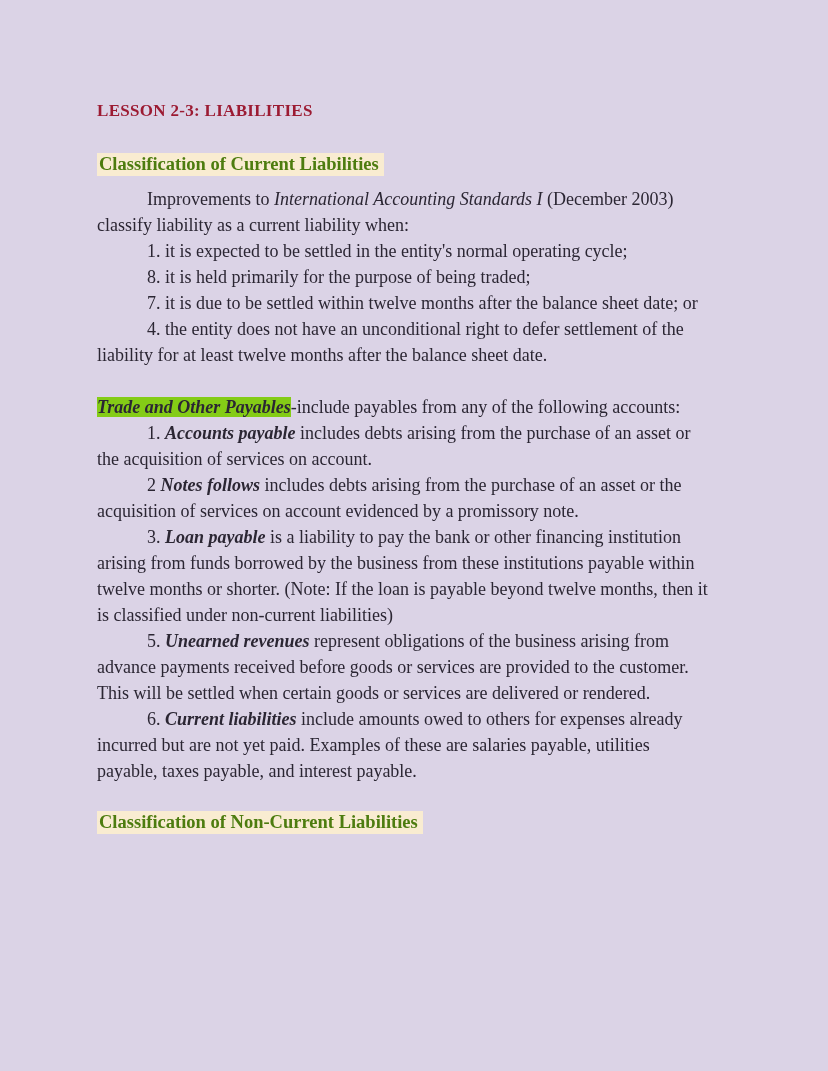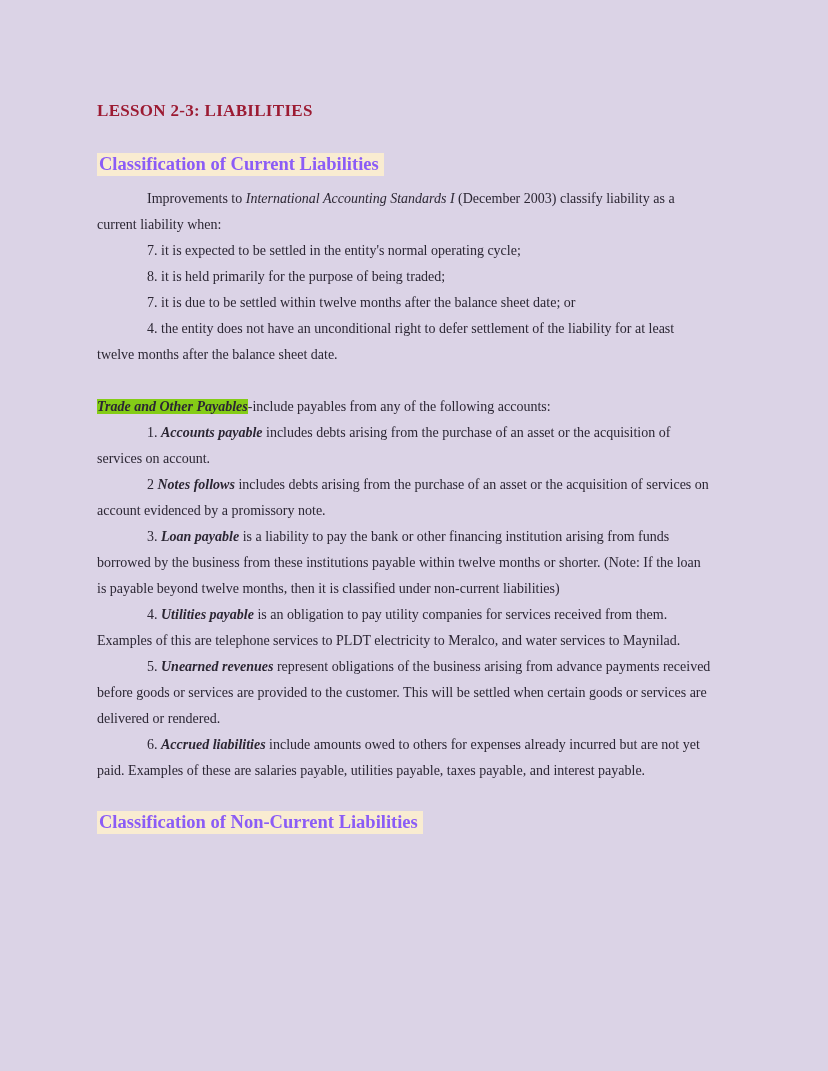--- a/index.html
+++ b/index.html
@@ -21,54 +21,53 @@
     font-size: 17px;
     font-weight: bold;
     color: #9c1b33;
     letter-spacing: 0.3px;
     margin-bottom: 31px;
     line-height: 20px;
   }
   .doc-heading {
     font-size: 18.5px;
     font-weight: bold;
-    color: #8b5cf6;
+    color: #4d7c0f;
     margin: 0 0 9px 0;
     line-height: 25px;
   }
   .doc-heading > span { padding: 1px 5px 2px 2px; }
   .hl-cream { background: #f9ecd1; }
   .hl-white { background: #84cc16; }
   .doc-para {
-    font-size: 14px;
+    font-size: 18px;
     line-height: 26px;
     margin: 0;
     text-align: left;
   }
   .doc-para.indent { text-indent: 50px; }
   .it { font-style: italic; }
   .bd { font-weight: bold; }
   .gap { height: 26px; }
 </style>
 </head>
 <body>
 
 <div class="page">
   <h1 class="doc-title">LESSON 2-3: LIABILITIES</h1>
   <div id="doc-body">
       <h2 class="doc-heading"><span class="hl-cream">Classification of Current Liabilities</span></h2>
       <p class="doc-para indent"><span>Improvements to </span><span class="it">International Accounting Standards I</span><span> (December 2003) classify liability as a current liability when:</span></p>
-      <p class="doc-para indent"><span>7. it is expected to be settled in the entity's normal operating cycle;</span></p>
+      <p class="doc-para indent"><span>1. it is expected to be settled in the entity's normal operating cycle;</span></p>
       <p class="doc-para indent"><span>8. it is held primarily for the purpose of being traded;</span></p>
       <p class="doc-para indent"><span>7. it is due to be settled within twelve months after the balance sheet date; or</span></p>
       <p class="doc-para indent"><span>4. the entity does not have an unconditional right to defer settlement of the liability for at least twelve months after the balance sheet date.</span></p>
       <div class="gap"></div>
       <p class="doc-para"><span class="it bd hl-white">Trade and Other Payables</span><span>-include payables from any of the following accounts:</span></p>
       <p class="doc-para indent"><span>1. </span><span class="it bd">Accounts payable</span><span> includes debts arising from the purchase of an asset or the acquisition of services on account.</span></p>
       <p class="doc-para indent"><span>2 </span><span class="it bd">Notes follows</span><span> includes debts arising from the purchase of an asset or the acquisition of services on account evidenced by a promissory note.</span></p>
       <p class="doc-para indent"><span>3. </span><span class="it bd">Loan payable</span><span> is a liability to pay the bank or other financing institution arising from funds borrowed by the business from these institutions payable within twelve months or shorter. (Note: If the loan is payable beyond twelve months, then it is classified under non-current liabilities)</span></p>
-      <p class="doc-para indent"><span>4. </span><span class="it bd">Utilities payable</span><span> is an obligation to pay utility companies for services received from them. Examples of this are telephone services to PLDT electricity to Meralco, and water services to Maynilad.</span></p>
       <p class="doc-para indent"><span>5. </span><span class="it bd">Unearned revenues</span><span> represent obligations of the business arising from advance payments received before goods or services are provided to the customer. This will be settled when certain goods or services are delivered or rendered.</span></p>
-      <p class="doc-para indent"><span>6. </span><span class="it bd">Accrued liabilities</span><span> include amounts owed to others for expenses already incurred but are not yet paid. Examples of these are salaries payable, utilities payable, taxes payable, and interest payable.</span></p>
+      <p class="doc-para indent"><span>6. </span><span class="it bd">Current liabilities</span><span> include amounts owed to others for expenses already incurred but are not yet paid. Examples of these are salaries payable, utilities payable, taxes payable, and interest payable.</span></p>
       <div class="gap"></div>
       <h2 class="doc-heading"><span class="hl-cream">Classification of Non-Current Liabilities</span></h2>
     </div>
 </div>
 
 </body></html>

